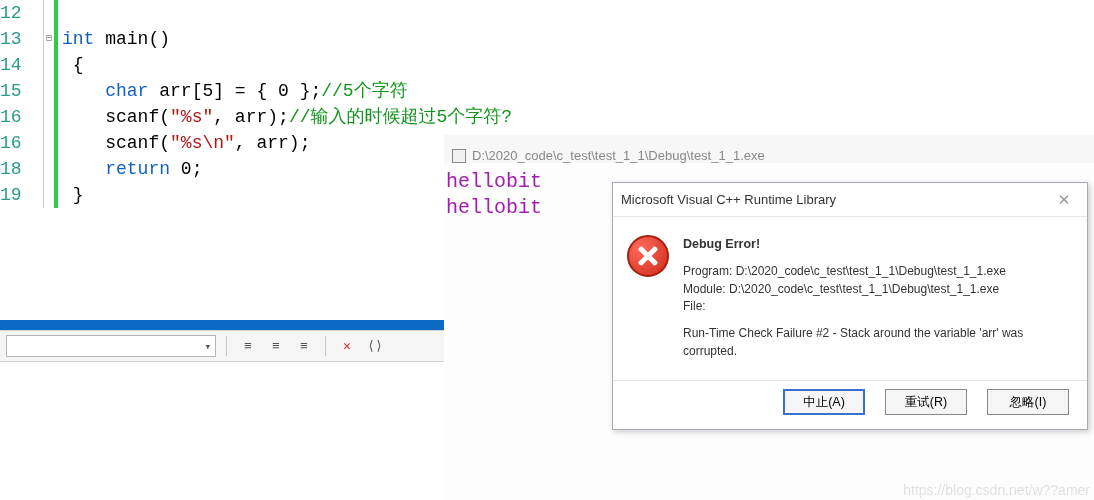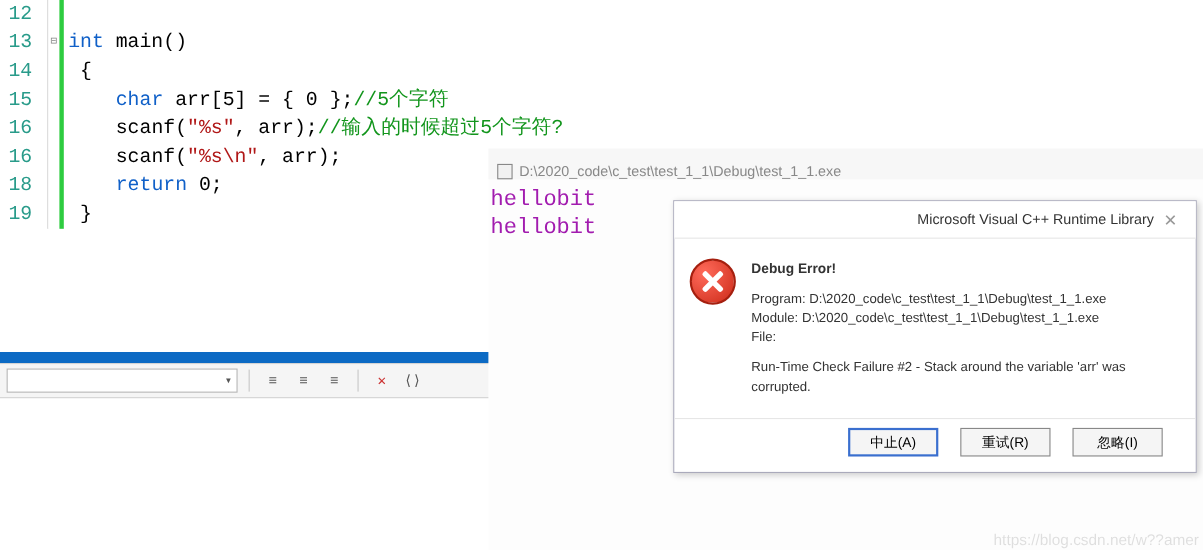--- a/index.html
+++ b/index.html
@@ -11,21 +11,21 @@
     background: #fff;
     position: relative;
     overflow: hidden;
   }
   .editor {
     display: flex;
     background: #fff;
   }
   .gutter {
     background: #fff;
-    text-align: center;
+    text-align: left;
     padding-right: 6px;
     color: #299b8a;
     user-select: none;
     border-right: 1px solid #d0d0d0;
     width: 44px;
   }
   .gutter div { height: 26px; line-height: 26px; }
   .marker-col {
     width: 14px;
     border-right: 4px solid #2ecc40;
@@ -130,21 +130,21 @@
   }
   .dialog-titlebar {
     height: 34px;
     display: flex;
     align-items: center;
     padding: 0 8px;
     font-size: 13px;
     color: #333;
     background: #fff;
     border-bottom: 1px solid #e6e6e6;
-    justify-content: flex-end;
+    justify-content: space-between;
   }
   .dialog-close {
     width: 30px; height: 24px;
     display:flex; align-items:center; justify-content:center;
     color: #999; font-size: 15px;
   }
   .dialog-body {
     display: flex;
     padding: 18px 14px 10px 14px;
     gap: 14px;
@@ -169,21 +169,21 @@
   }
   .err-icon::before { transform: translate(-50%,-50%) rotate(45deg); }
   .err-icon::after  { transform: translate(-50%,-50%) rotate(-45deg); }
   .dialog-text { flex: 1; line-height: 1.45; }
   .dialog-text .hdr { font-weight: 600; margin-bottom: 10px; font-size: 12.5px; }
   .dialog-text .para { margin-bottom: 10px; }
   .dialog-buttons {
     display: flex;
     justify-content: flex-end;
     gap: 20px;
-    padding: 8px 30px 14px 0;
+    padding: 8px 18px 14px 0;
     border-top: 1px solid #e6e6e6;
   }
   .dbtn {
     min-width: 82px;
     height: 26px;
     border: 1px solid #888;
     background: #f5f5f5;
     font-family: "Microsoft YaHei","Segoe UI",sans-serif;
     font-size: 12.5px;
     display: flex;

